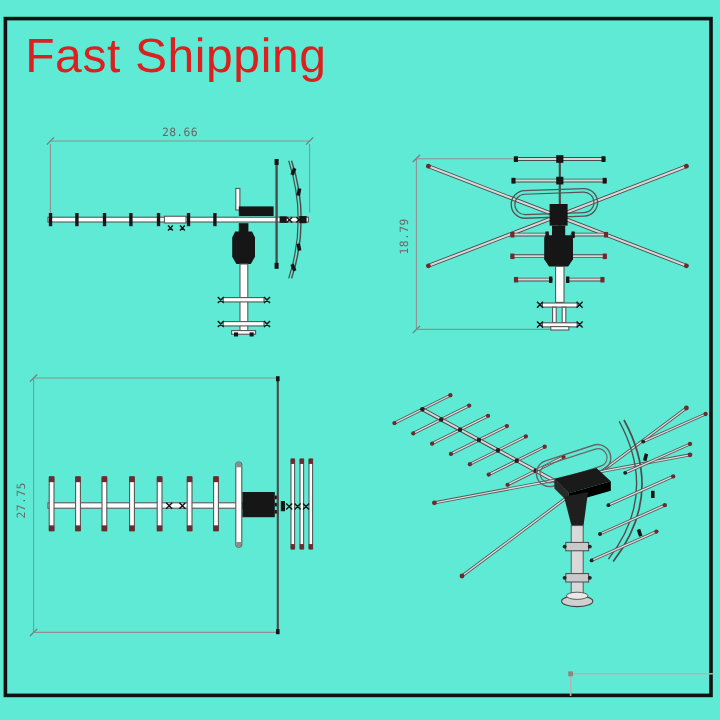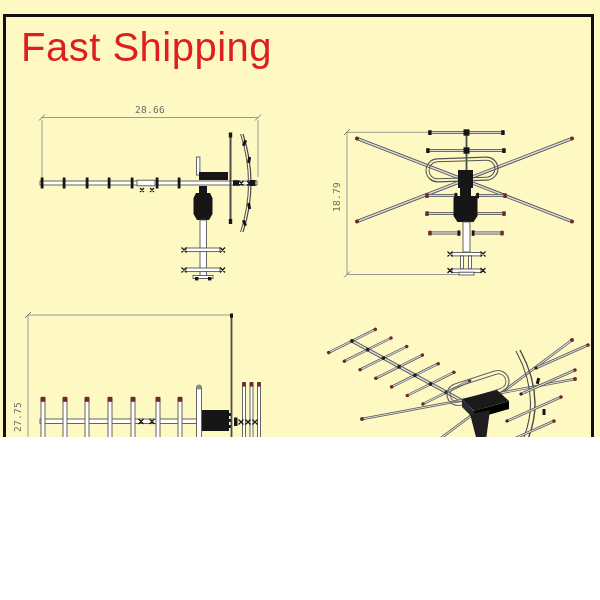--- a/index.html
+++ b/index.html
@@ -1,16 +1,16 @@
 <!DOCTYPE html>
 <html><head>
 <meta charset="utf-8">
 <style>
   html,body{margin:0;padding:0;background:#fff;}
-  .canvas{position:relative;width:600px;height:437px;background:#fef9c3;overflow:hidden;
+  .canvas{position:relative;width:600px;height:600px;background:#5eead4;overflow:hidden;
           font-family:"Liberation Sans",sans-serif;}
   .frame{position:absolute;left:3px;top:14px;width:591px;height:567px;
          border:3px solid #111;box-sizing:border-box;pointer-events:none;}
   .banner{position:absolute;left:21px;top:24px;margin:0;font-size:40px;line-height:46px;
           font-weight:400;letter-spacing:.5px;color:#dd1f1f;
           font-family:"Liberation Sans",sans-serif;}
   svg.art{position:absolute;left:0;top:0;width:600px;height:600px;}
   
   .dim{stroke:#8f8f8f;stroke-width:.9;fill:none}
   .dimtick{stroke:#777;stroke-width:1;fill:none}

